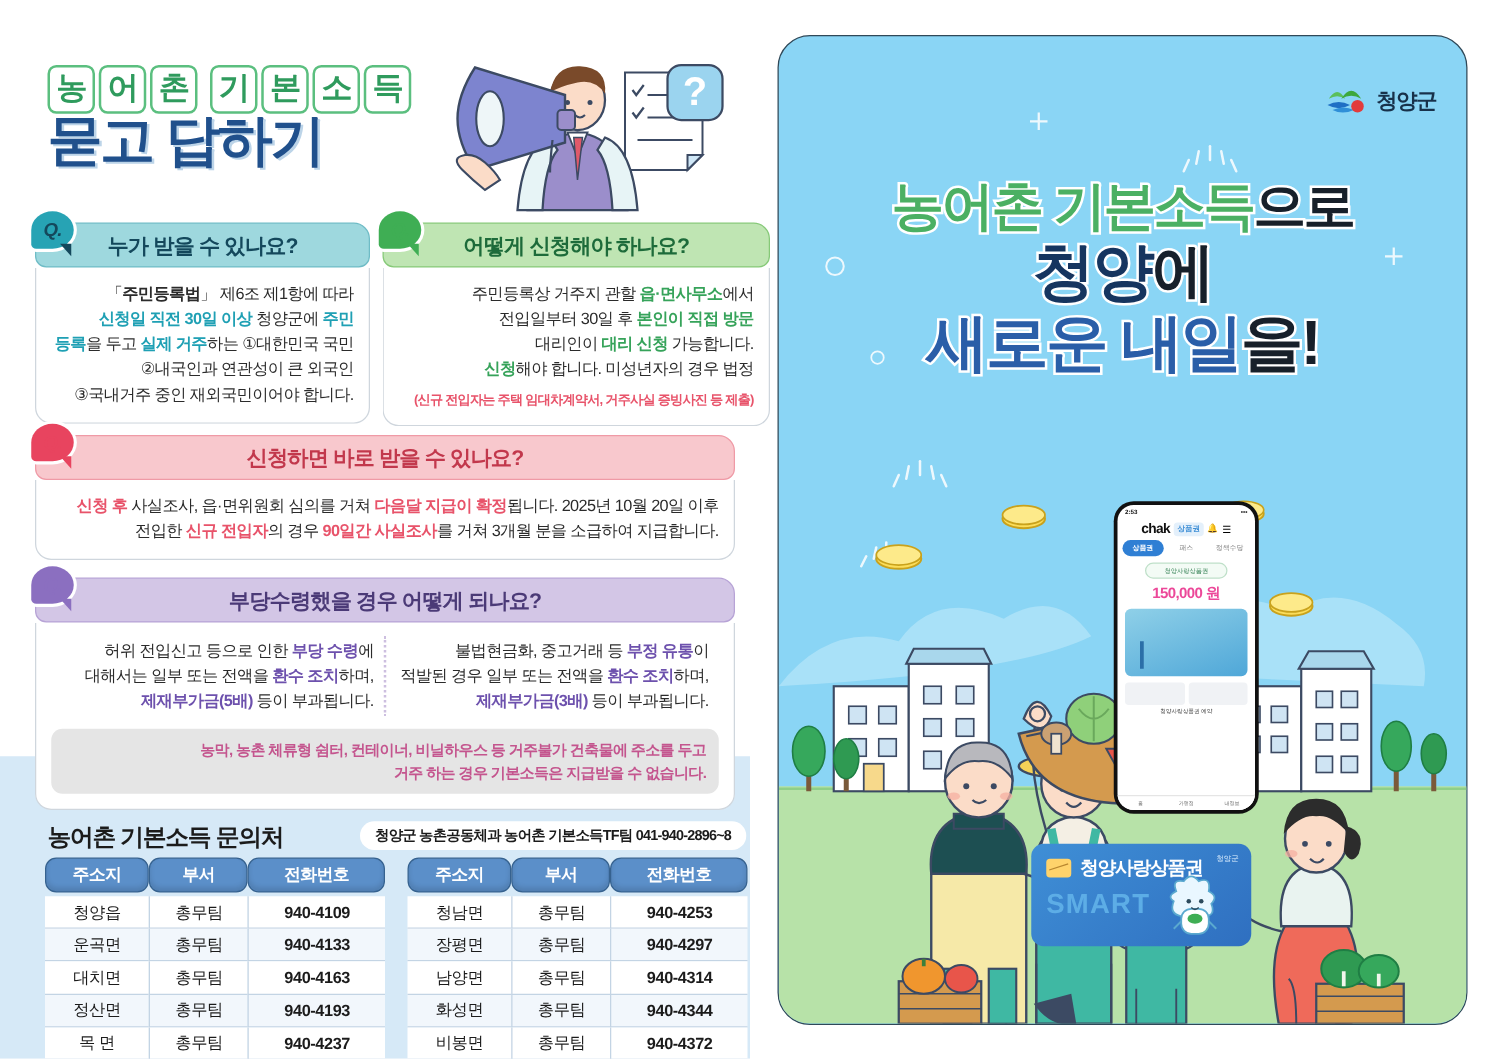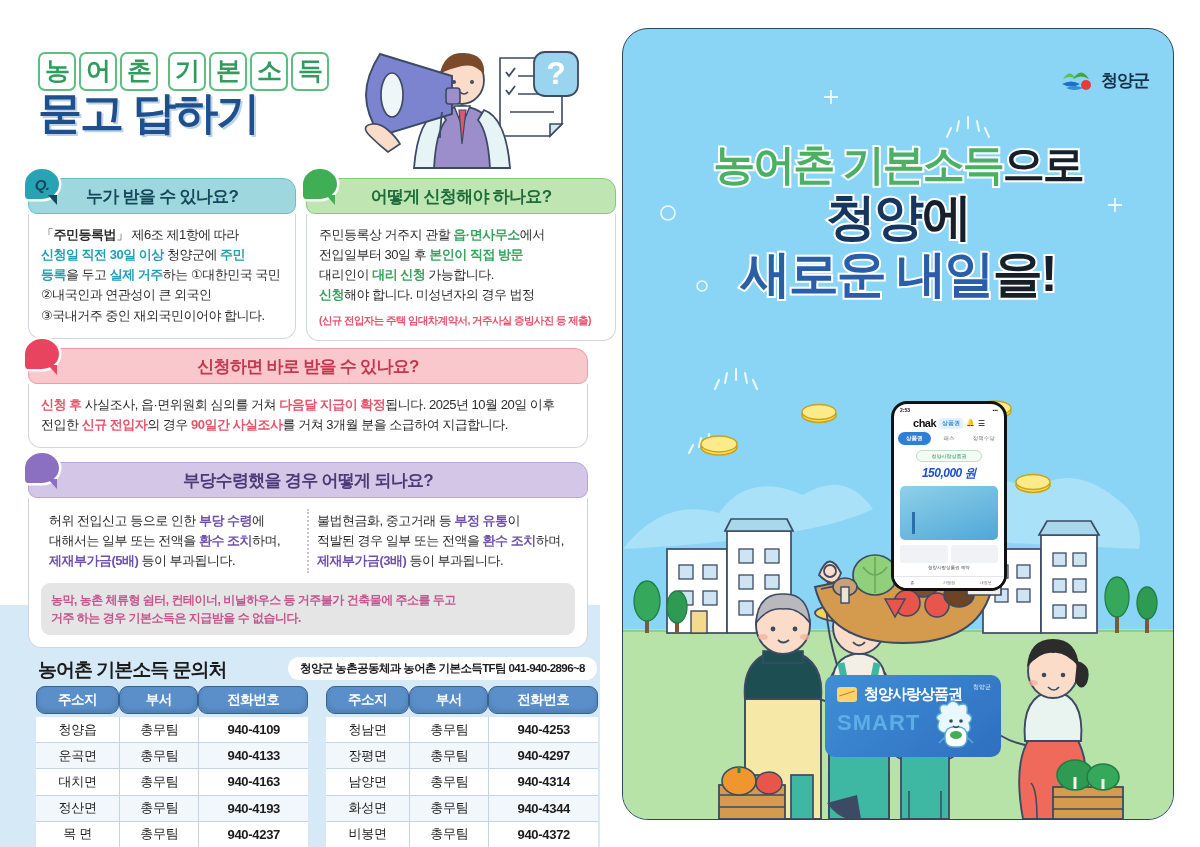--- a/index.html
+++ b/index.html
@@ -41,21 +41,21 @@
   
   .qa { position:absolute; background:#ffffff; border-radius:14px; }
   .qa-head {
     position:relative; border-radius:13px 13px 9px 9px;
     height:36px; display:flex; align-items:center; justify-content:center;
     font-size:17px; font-weight:bold; letter-spacing:-0.7px;
   }
   .qa-body {
     border:1.6px solid #cfd6dd; border-top:none; border-radius:0 0 13px 13px;
     background:#fff; padding:11px 12px 12px;
-    font-size:13px; line-height:1.55; color:#2b2b2b; text-align:left;
+    font-size:13px; line-height:1.55; color:#2b2b2b; text-align:right;
     letter-spacing:-0.5px;
   }
   .qbadge {
     position:absolute; left:-4px; top:-10px; width:34px; height:30px;
     border-radius:50% 50% 50% 12%;
     display:flex; align-items:center; justify-content:center;
     color:#fff; font-weight:bold; font-size:15px; font-style:italic;
     box-shadow:0 0 0 2.5px #fff;
   }
   .qbadge::after{
@@ -148,34 +148,34 @@
   .c-blue  { color:#2a5ea8; -webkit-text-stroke:4px #ffffff; paint-order:stroke fill; }
   .c-dark  { color:#17202a; -webkit-text-stroke:4px #ffffff; paint-order:stroke fill; }
 
   .deco { position:absolute; color:#ffffff; opacity:.85; }
 
   
   .scene { position:absolute; left:0; bottom:0; width:100%; height:420px; }
 
   
   .phone {
-    position:absolute; left:268px; top:2px; width:116px; height:190px;
+    position:absolute; left:268px; top:2px; width:116px; height:250px;
     background:#111; border-radius:16px; padding:3px;
   }
   .phone-screen { width:100%; height:100%; background:#fff; border-radius:13px; overflow:hidden; position:relative; }
   .ph-status { display:flex; justify-content:space-between; font-size:5px; padding:3px 6px 0; color:#111; font-weight:bold;}
   .ph-brand { display:flex; align-items:center; justify-content:center; gap:3px; padding:4px 0 3px; }
   .ph-brand .chak { font-size:11px; font-weight:bold; color:#111; letter-spacing:-0.5px;}
   .ph-brand .sgp { font-size:6px; color:#3f8fd6; font-weight:bold; background:#e4f0fb; padding:1px 3px; border-radius:3px;}
   .ph-tabs { display:flex; gap:2px; padding:0 4px; }
   .ph-tab { flex:1; text-align:center; font-size:5.5px; padding:3px 0; border-radius:8px; color:#7b7b7b;}
   .ph-tab.active { background:#2f7fd4; color:#fff; font-weight:bold; }
   .ph-chip { margin:5px auto 0; width:66px; text-align:center; font-size:5px; color:#2e7d4f;
              border:.8px solid #bfe0c9; border-radius:8px; padding:2px 0; background:#f3fbf5;}
-  .ph-amt { text-align:center; font-size:12px; font-weight:bold; color:#1d4ed8; margin-top:3px; letter-spacing:-0.5px;font-style:italic;}
+  .ph-amt { text-align:center; font-size:12px; font-weight:bold; color:#ec4899; margin-top:3px; letter-spacing:-0.5px;}
   .ph-card { margin:4px 6px 0; height:54px; border-radius:5px; background:linear-gradient(160deg,#8fd0e8,#4fa7d8); position:relative;}
   .ph-card .bridge { position:absolute; left:12px; bottom:6px; width:3px; height:22px; background:#2b6fa8; }
   .ph-grid { display:flex; gap:3px; padding:5px 6px 0; }
   .ph-gi { flex:1; height:18px; border-radius:3px; background:#f0f2f5; }
   .ph-label { font-size:4.5px; text-align:center; color:#444; margin-top:2px; }
   .ph-nav { position:absolute; left:0; bottom:0; width:100%; display:flex; border-top:.8px solid #e5e5e5; background:#fff;}
   .ph-nav div { flex:1; text-align:center; font-size:4px; padding:3px 0; color:#666;}
 
   
   .smartcard {

